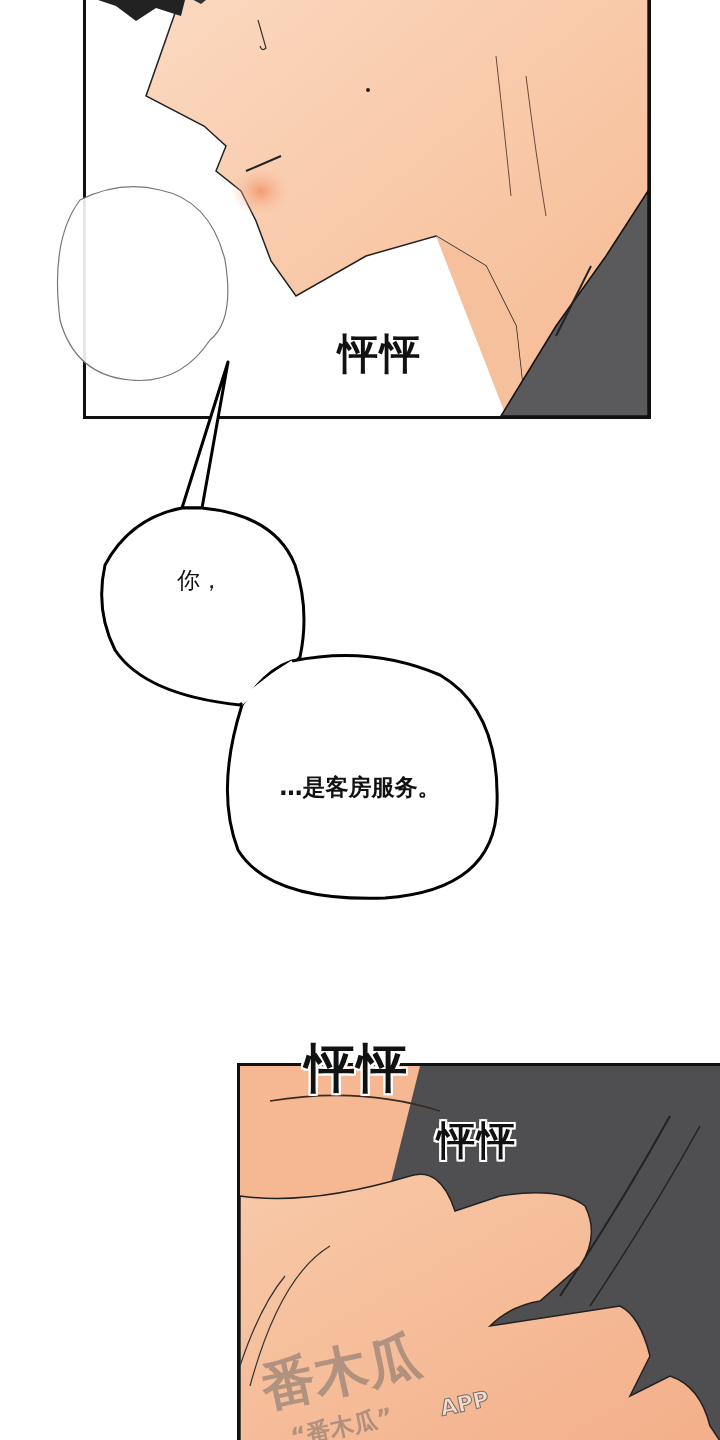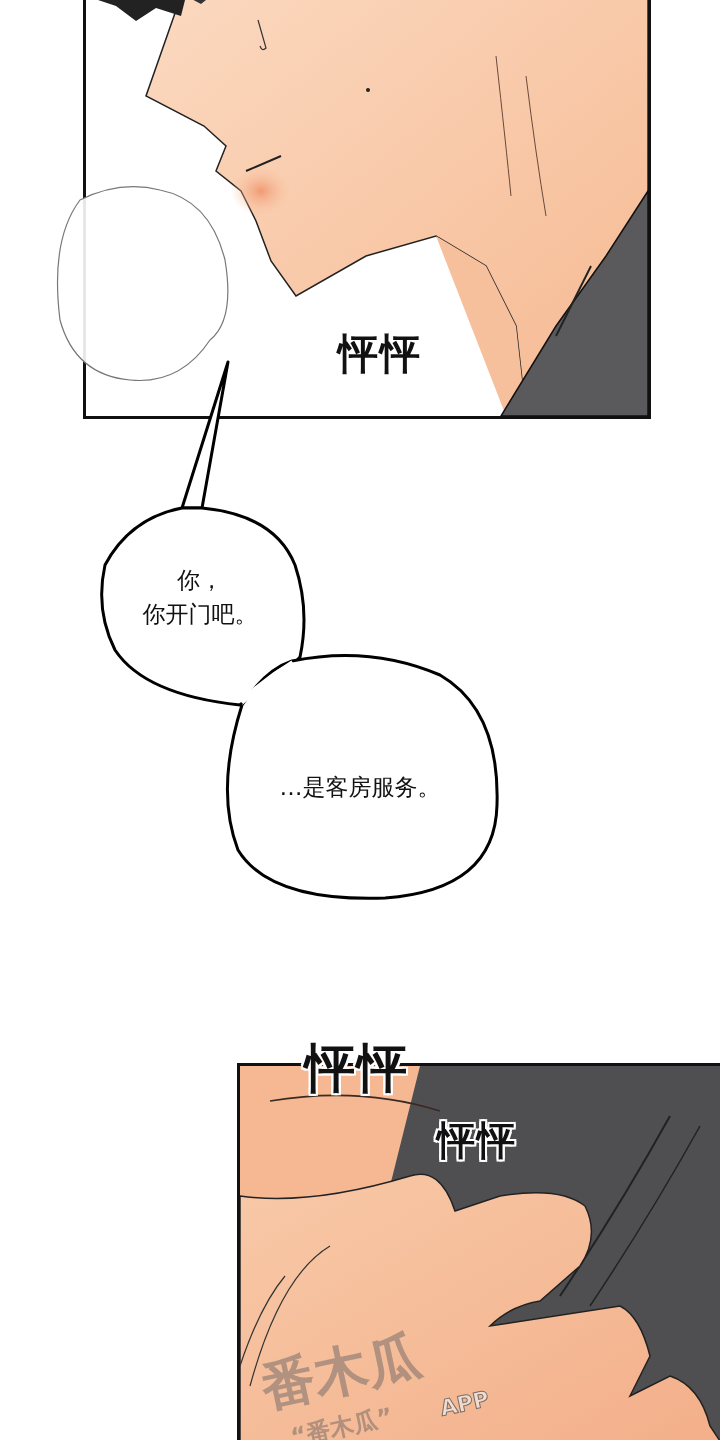--- a/index.html
+++ b/index.html
@@ -79,24 +79,23 @@
   <path d="M 92 158 Q 40 168 15 215 Q 5 260 25 300 Q 55 345 150 355 Q 175 345 210 307 Q 220 260 205 215 Q 185 165 112 158 Z" fill="#fff" stroke="#000" stroke-width="3"></path>
 
   <path d="M 202 311 Q 280 295 350 325 Q 410 360 407 455 Q 405 540 295 548 Q 180 552 148 500 Q 125 440 152 355 Q 175 320 202 311 Z" fill="#fff" stroke="#000" stroke-width="3"></path>
 
   <path d="M 150 353 Q 175 330 203 313" fill="none" stroke="#fff" stroke-width="6"></path>
   <path d="M 152 355 L 150 353" stroke="#000" stroke-width="3"></path>
 </svg>
 
 <div class="bubble-text" style="left:115px; top:563px; width:170px;">
   <div>你，</div>
-  <div>你开门吧。</div>
 </div>
 
-<div class="bubble-text" style="left:245px; top:770px; width:230px;">
+<div class="bubble-text" style="left:245px; top:770px; width:230px;font-weight:bold;">
   <div>…是客房服务。</div>
 </div>
 
 <div class="abs" style="left:237px; top:1063px; width:490px; height:390px; overflow:hidden; border:3px solid #111; border-right:none; border-bottom:none; background:#f6b794;">
   <svg width="490" height="390" viewBox="0 0 490 390">
     <defs>
       <linearGradient id="handG" x1="0" y1="0" x2="1" y2="1">
         <stop offset="0" stop-color="#f8c9a8"></stop>
         <stop offset="1" stop-color="#f3ae88"></stop>
       </linearGradient>

